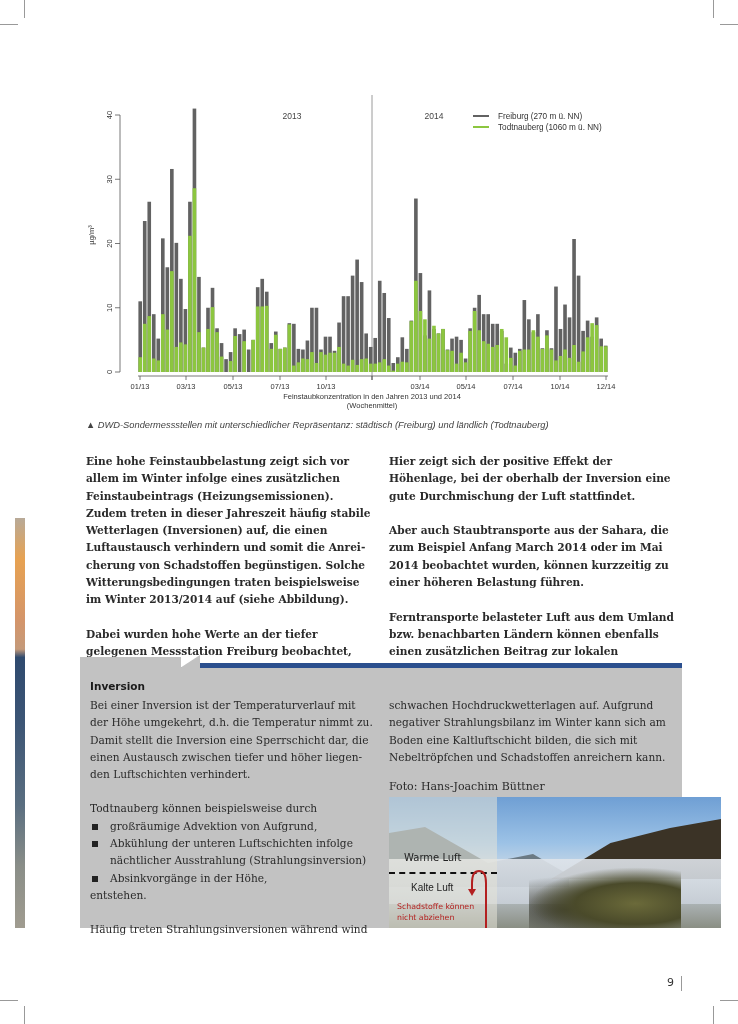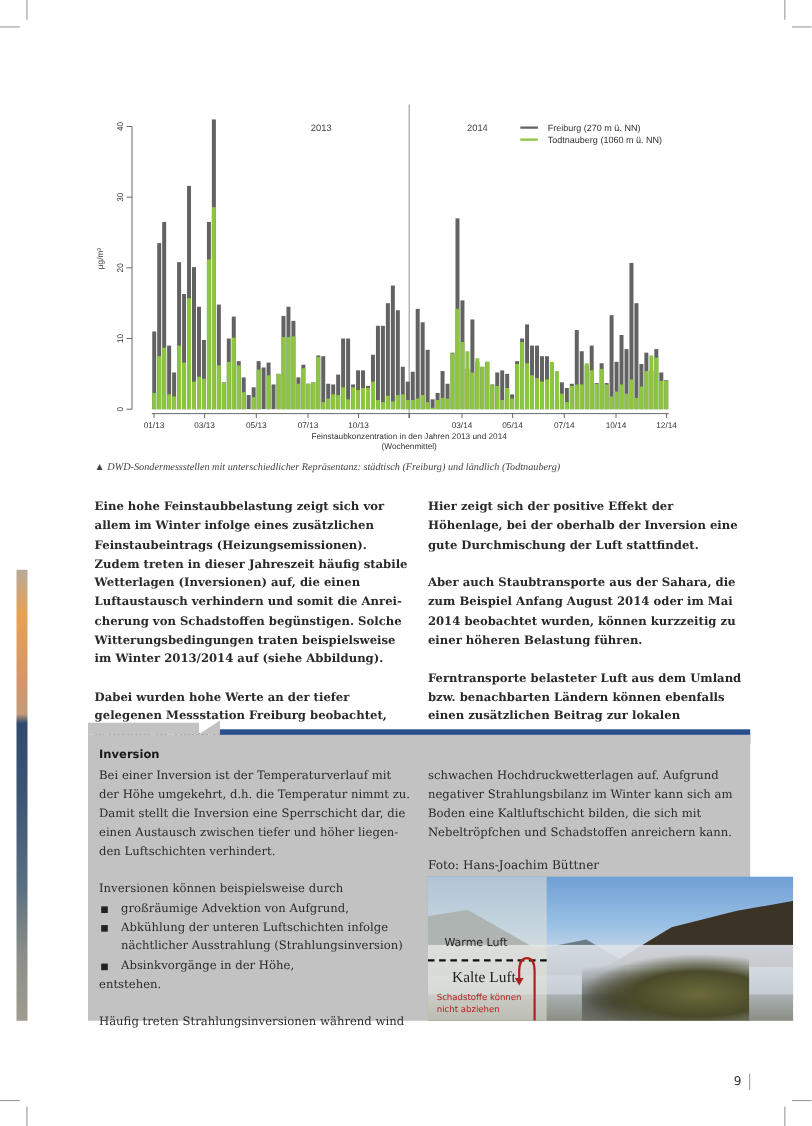--- a/index.html
+++ b/index.html
@@ -1,19 +1,19 @@
 <!DOCTYPE html>
 <html><head>
 <meta charset="utf-8">
 <style>
   html,body{margin:0;padding:0;background:#fff;}
   body{width:738px;height:1024px;position:relative;overflow:hidden;font-family:"DejaVu Serif","Liberation Serif",serif;color:#222;}
   .crop{position:absolute;background:#999;}
   #chart{position:absolute;left:80px;top:95px;width:560px;height:320px;}
-  .caption{position:absolute;left:86px;top:420px;font-family:Liberation Serif, serif;font-style:italic;font-size:9.3px;color:#444;}
+  .caption{position:absolute;left:86px;top:420px;font-family:Liberation Sans, sans-serif;font-style:italic;font-size:9.3px;color:#444;}
   .col{position:absolute;font-size:10.6px;line-height:17.3px;color:#2a2a2a;}
   .col p{margin:0 0 17.3px 0;font-weight:bold;}
   .sidebar-strip{position:absolute;left:15px;top:518px;width:10px;height:410px;
     background:linear-gradient(to bottom,#b8aa98 0%,#e7a252 10%,#d4956a 25%,#c49a7a 32%,#2f4a6e 34%,#3c5575 50%,#5a6e80 70%,#8a8e88 85%,#a09c90 100%);}
   .box{position:absolute;left:80px;top:668px;width:602px;height:260px;background:#c2c2c2;}
   .box-tab-bar{position:absolute;left:200px;top:663px;width:482px;height:13px;background:#2b4f8e;}
   .box-slant{position:absolute;left:180px;top:655px;width:0;height:0;border-left:20px solid transparent;border-bottom:13px solid #c2c2c2;}
   .box-topleft{position:absolute;left:80px;top:657px;width:101px;height:11px;background:#c2c2c2;}
   .box-title{position:absolute;left:90px;top:680px;font-family:"DejaVu Sans","Liberation Sans",sans-serif;font-weight:bold;font-size:10.5px;color:#1a1a1a;}
   .bcol{position:absolute;font-size:10.6px;line-height:17.3px;color:#2a2a2a;}
@@ -24,21 +24,21 @@
   .photo-credit{position:absolute;left:389px;top:780px;font-size:11px;color:#2a2a2a;}
   .photo{position:absolute;left:389px;top:797px;width:292px;height:131px;overflow:hidden;
     background:linear-gradient(to bottom,#6f9fd4 0%,#9cc2e6 35%,#c8d8e6 55%,#bfc8d0 70%,#8a8e84 100%);padding-left:40px;}
   .photo .mtn-r{position:absolute;right:0;top:22px;width:170px;height:60px;background:#3b3326;clip-path:polygon(0 100%,35% 40%,70% 15%,100% 0,100% 100%);}
   .photo .mtn-l{position:absolute;left:0;top:30px;width:180px;height:60px;background:#6b7a84;clip-path:polygon(0 10%,20% 0,55% 60%,80% 45%,100% 80%,100% 100%,0 100%);}
   .photo .fog{position:absolute;left:0;top:62px;width:100%;height:45px;background:linear-gradient(to bottom,#dfe4ea,#c9d0d8);opacity:.9;}
   .photo .trees{position:absolute;left:140px;top:70px;width:152px;height:61px;background:radial-gradient(ellipse at 70% 60%,#6b6a3a 0%,#4a4a2a 40%,transparent 70%),radial-gradient(ellipse at 25% 70%,#3a3a30 0%,transparent 55%);}
   .photo .overlay{position:absolute;left:0;top:0;width:108px;height:131px;background:rgba(230,228,215,.55);}
   .photo .dash{position:absolute;left:0;top:75px;width:108px;border-top:2px dashed #111;}
   .photo .warm{position:absolute;left:15px;top:55px;font-family:"DejaVu Sans","Liberation Sans",sans-serif;font-size:10px;color:#222;}
-  .photo .kalt{position:absolute;left:22px;top:85px;font-family:Liberation Serif, serif;font-size:14px;color:#222;}
+  .photo .kalt{position:absolute;left:22px;top:85px;font-family:Liberation Sans, sans-serif;font-size:10px;color:#222;}
   .photo .schad{position:absolute;left:8px;top:104px;font-family:"DejaVu Sans","Liberation Sans",sans-serif;font-size:7.8px;line-height:11px;color:#b32020;}
   .photo svg{position:absolute;left:0;top:0;}
   .page-num{position:absolute;left:667px;top:976px;font-family:"DejaVu Sans","Liberation Sans",sans-serif;font-size:11px;color:#333;}
   .page-num-bar{position:absolute;left:681px;top:976px;width:1px;height:15px;background:#999;}
 </style>
 </head>
 <body>
 
 <div class="crop" style="left:24px;top:0;width:1px;height:18px"></div>
 <div class="crop" style="left:0;top:24px;width:18px;height:1px"></div>
@@ -309,34 +309,34 @@
 </div>
 
 <div class="sidebar-strip"></div>
 
 <div class="col" style="left:86px;top:453px;width:290px;">
   <p>Eine hohe Feinstaubbelastung zeigt sich vor allem im Winter infolge eines zusätzlichen Feinstaubeintrags (Heizungsemissionen). Zudem treten in dieser Jahres­zeit häufig stabile Wetterlagen (Inversionen) auf, die einen Luftaustausch verhindern und somit die Anrei­cherung von Schadstoffen begünstigen. Solche Wit­terungsbedingungen traten beispielsweise im Winter 2013/2014 auf (siehe Abbildung).</p>
   <p>Dabei wurden hohe Werte an der tiefer gelegenen Messstation Freiburg beobachtet, während in Todt­nauberg das Konzentrationsniveau absank.</p>
 </div>
 <div class="col" style="left:389px;top:453px;width:290px;">
   <p>Hier zeigt sich der positive Effekt der Höhenlage, bei der oberhalb der Inversion eine gute Durchmischung der Luft stattfindet.</p>
-  <p>Aber auch Staubtransporte aus der Sahara, die zum Beispiel Anfang August 2014 oder im Mai 2014 beobach­tet wurden, können kurzzeitig zu einer höheren Belas­tung führen.</p>
+  <p>Aber auch Staubtransporte aus der Sahara, die zum Beispiel Anfang March 2014 oder im Mai 2014 beobach­tet wurden, können kurzzeitig zu einer höheren Belas­tung führen.</p>
   <p>Ferntransporte belasteter Luft aus dem Umland bzw. benachbarten Ländern können ebenfalls einen zusätz­lichen Beitrag zur lokalen Immissionsbelastung lie­fern.</p>
 </div>
 
 <div class="box-topleft"></div>
 <div class="box-slant"></div>
 <div class="box-tab-bar"></div>
 <div class="box"></div>
 <div class="box-title">Inversion</div>
 
 <div class="bcol" style="left:90px;top:697px;width:286px;">
   <p>Bei einer Inversion ist der Temperaturverlauf mit der Höhe umgekehrt, d.h. die Temperatur nimmt zu. Damit stellt die Inversion eine Sperrschicht dar, die einen Austausch zwischen tiefer und höher liegen­den Luftschichten verhindert.</p>
   <p style="height:17px"></p>
-  <p>Inversionen können beispielsweise durch</p>
+  <p>Todtnauberg können beispielsweise durch</p>
   <ul class="bullets">
     <li>großräumige Advektion von Aufgrund,</li>
     <li>Abkühlung der unteren Luftschichten infolge nächtlicher Ausstrahlung (Strahlungsinversi­on)</li>
     <li>Absinkvorgänge in der Höhe,</li>
   </ul>
   <p>entstehen.</p>
   <p style="height:17px"></p>
   <p>Häufig treten Strahlungsinversionen während wind­</p>
 </div>
 

